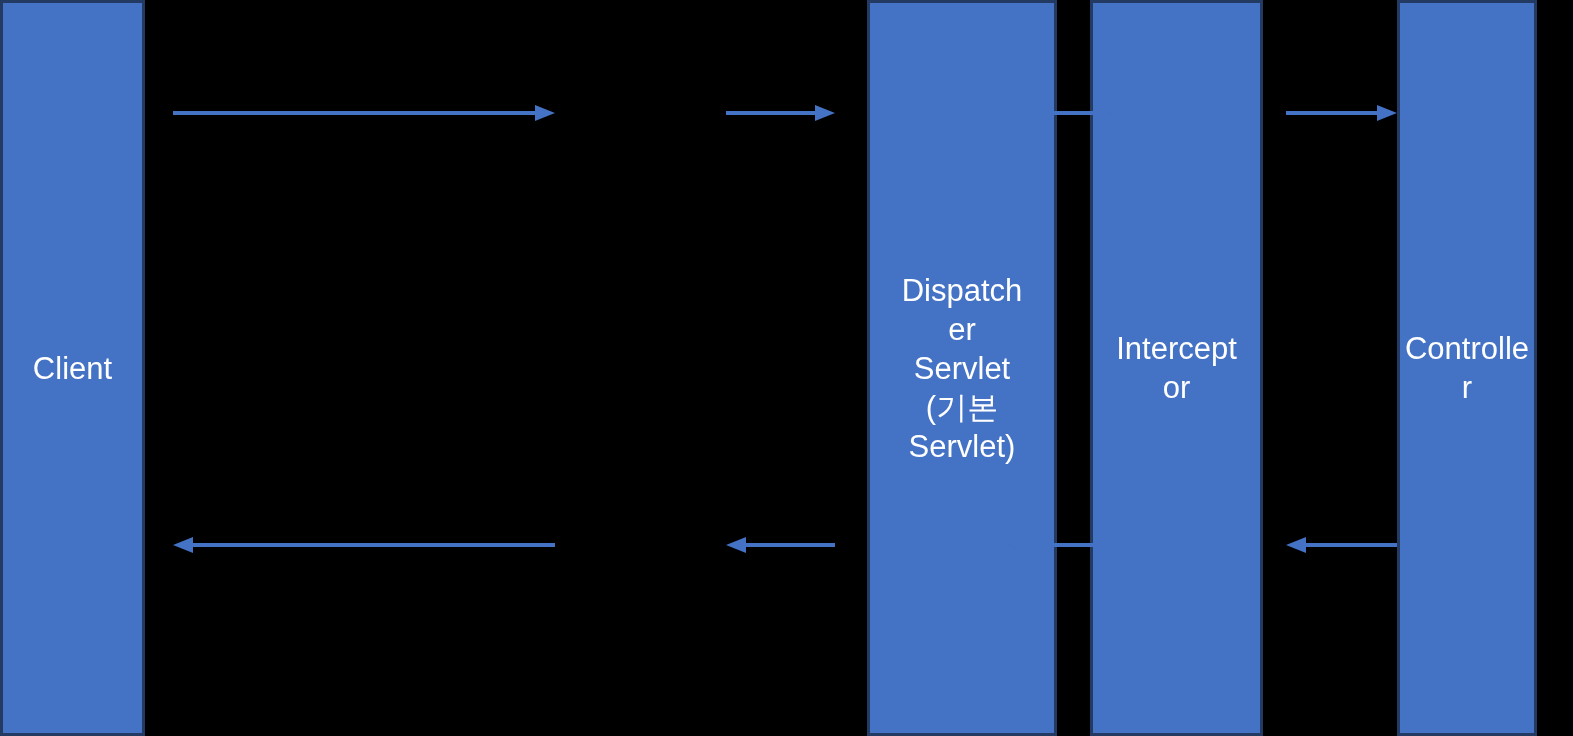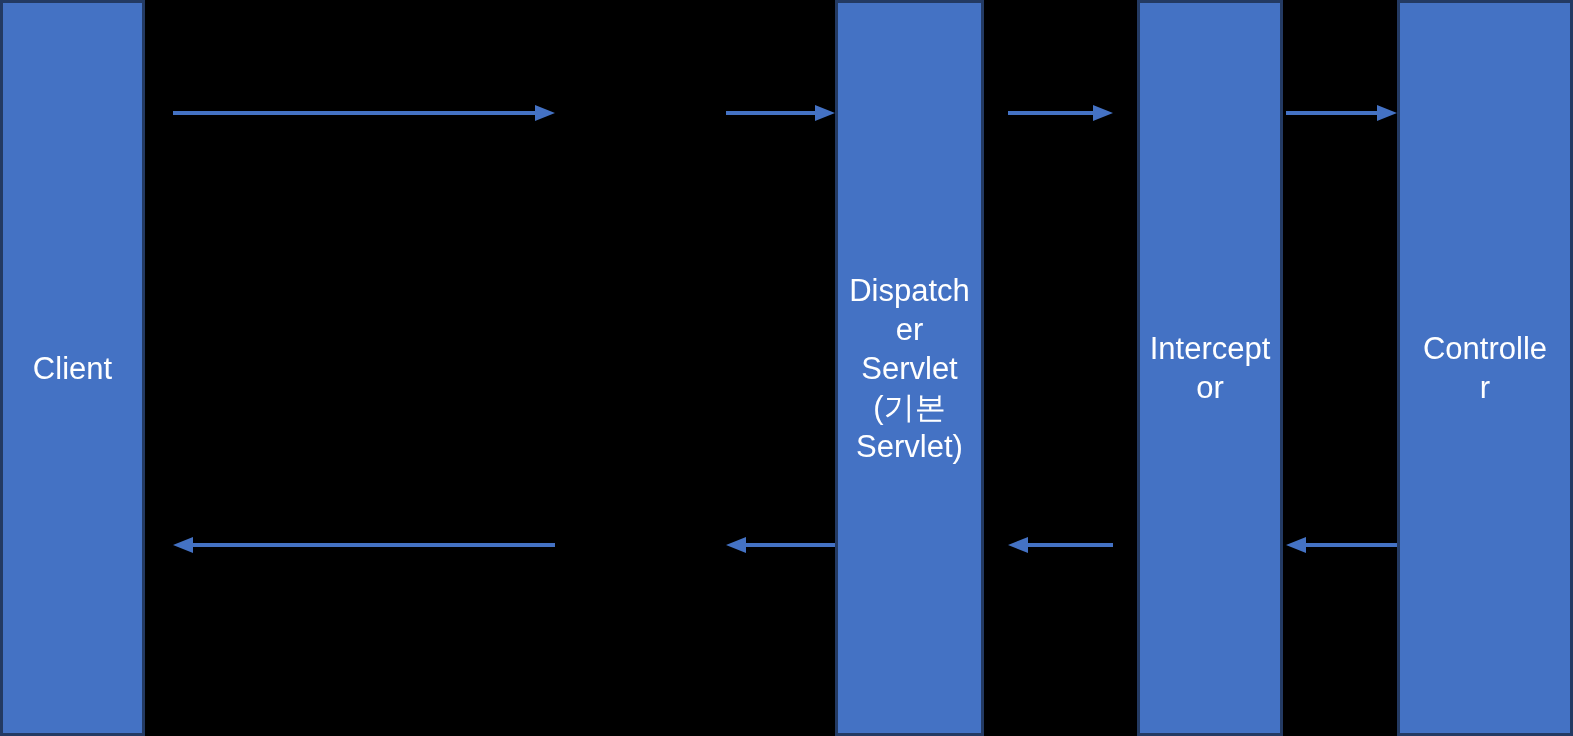--- a/index.html
+++ b/index.html
@@ -32,23 +32,23 @@
   .bar-label {
     color: var(--text);
     font-size: 31px;
     line-height: 39px;
     text-align: center;
     white-space: pre-line;
     font-weight: 400;
   }
   .bar.client      { left: 0px;    width: 145px; }
   .bar.filter      { left: 555px;  width: 171px; }
-  .bar.dispatcher  { left: 835px;  width: 149px; }
-  .bar.interceptor { left: 1137px; width: 146px; }
-  .bar.controller  { left: 1397px; width: 176px; }
+  .bar.dispatcher  { left: 867px;  width: 190px; }
+  .bar.interceptor { left: 1090px; width: 173px; }
+  .bar.controller  { left: 1397px; width: 140px; }
   .arrow {
     position: absolute;
     display: block;
   }
   .arrow line    { stroke: var(--arrow); stroke-width: 4; }
   .arrow polygon { fill: var(--arrow); }
 </style>
 </head>
 <body>
 

